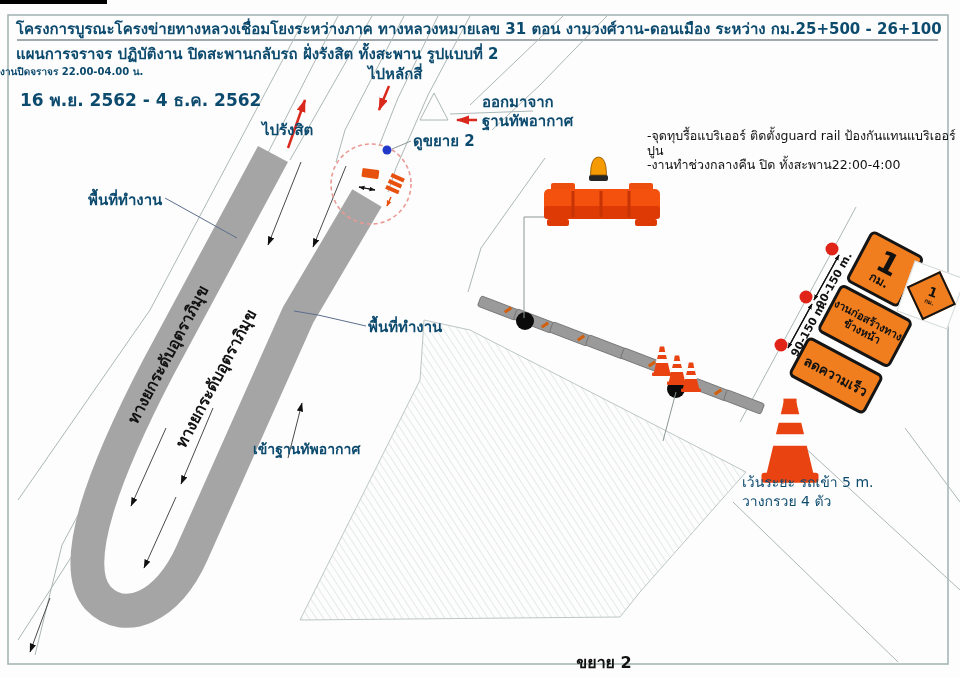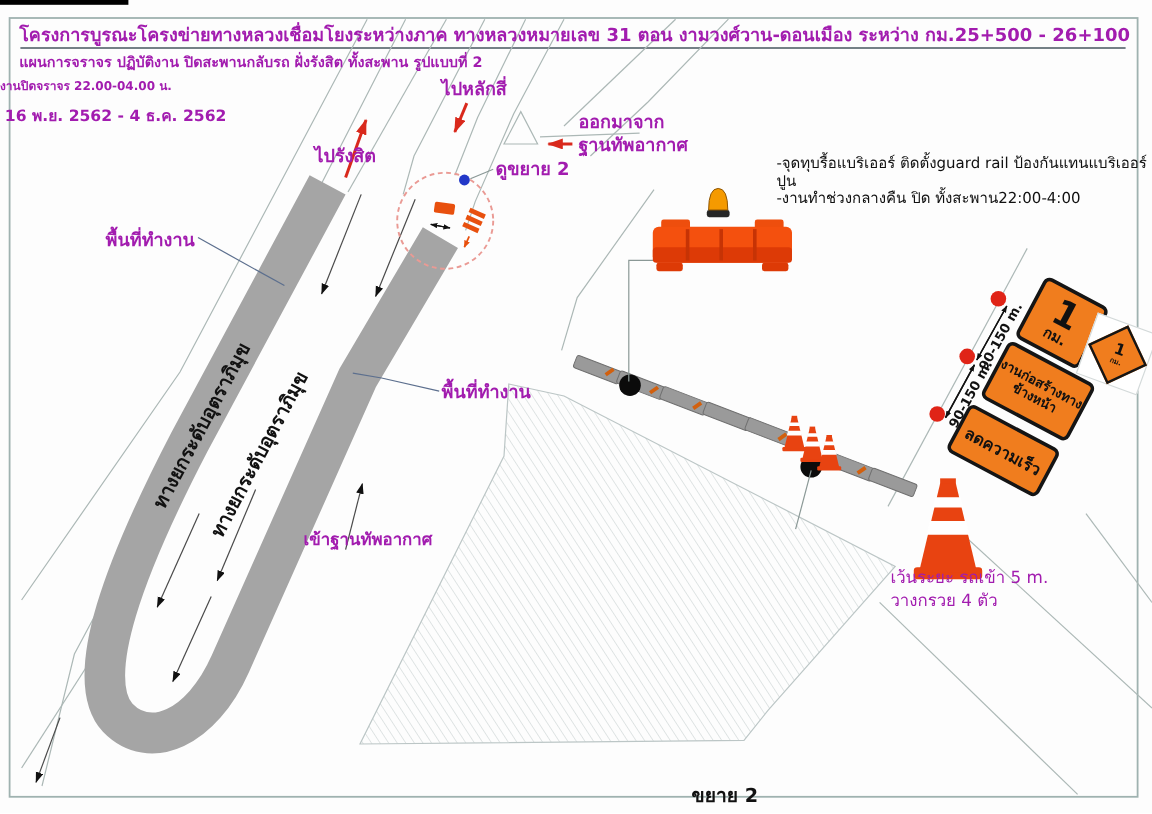--- a/index.html
+++ b/index.html
@@ -1,25 +1,25 @@
 <!DOCTYPE html>
 <html><head>
 <meta charset="utf-8">
 <style>
   html,body{margin:0;padding:0;background:#fff;}
   #stage{position:relative;width:960px;height:678px;background:#fdfdfd;overflow:hidden;
          font-family:"DejaVu Sans","Liberation Sans",sans-serif;color:#111;}
   #lineart{position:absolute;left:0;top:0;z-index:1;}
-  .lbl{position:absolute;z-index:2;white-space:nowrap;color:#a21caf;font-weight:600;}
+  .lbl{position:absolute;z-index:2;white-space:nowrap;color:#0c4a6e;font-weight:600;}
   .lbl.big{font-size:15px;}
   .lbl.mid{font-size:14px;}
   #title{left:16px;top:17px;font-size:15px;font-weight:700;width:930px;white-space:nowrap;}
-  #sub1{left:16px;top:42px;font-size:12px;}
+  #sub1{left:16px;top:42px;font-size:15px;}
   #sub2{left:0;top:64px;font-size:10px;}
-  #sub3{left:4px;top:86px;font-size:13px;}
+  #sub3{left:20px;top:86px;font-size:17px;}
   .worklist{position:absolute;left:647px;z-index:2;font-size:12.5px;line-height:14.6px;font-weight:500;}
   #worklist1{top:34px;}
   #worklist2{top:129px;}
   .roadname{position:absolute;z-index:2;width:200px;text-align:center;font-size:16px;font-weight:700;
             transform:rotate(-62deg);transform-origin:center center;}
   .dist{position:absolute;z-index:2;width:72px;text-align:center;font-size:11px;font-weight:600;
         transform:rotate(-61deg);transform-origin:center center;}
   .sign{position:absolute;z-index:3;background:#F07D1E;border:3px solid #151515;border-radius:6px;
         color:#111;display:flex;flex-direction:column;align-items:center;justify-content:center;
         text-align:center;box-sizing:border-box;transform:rotate(28deg);font-weight:700;}

